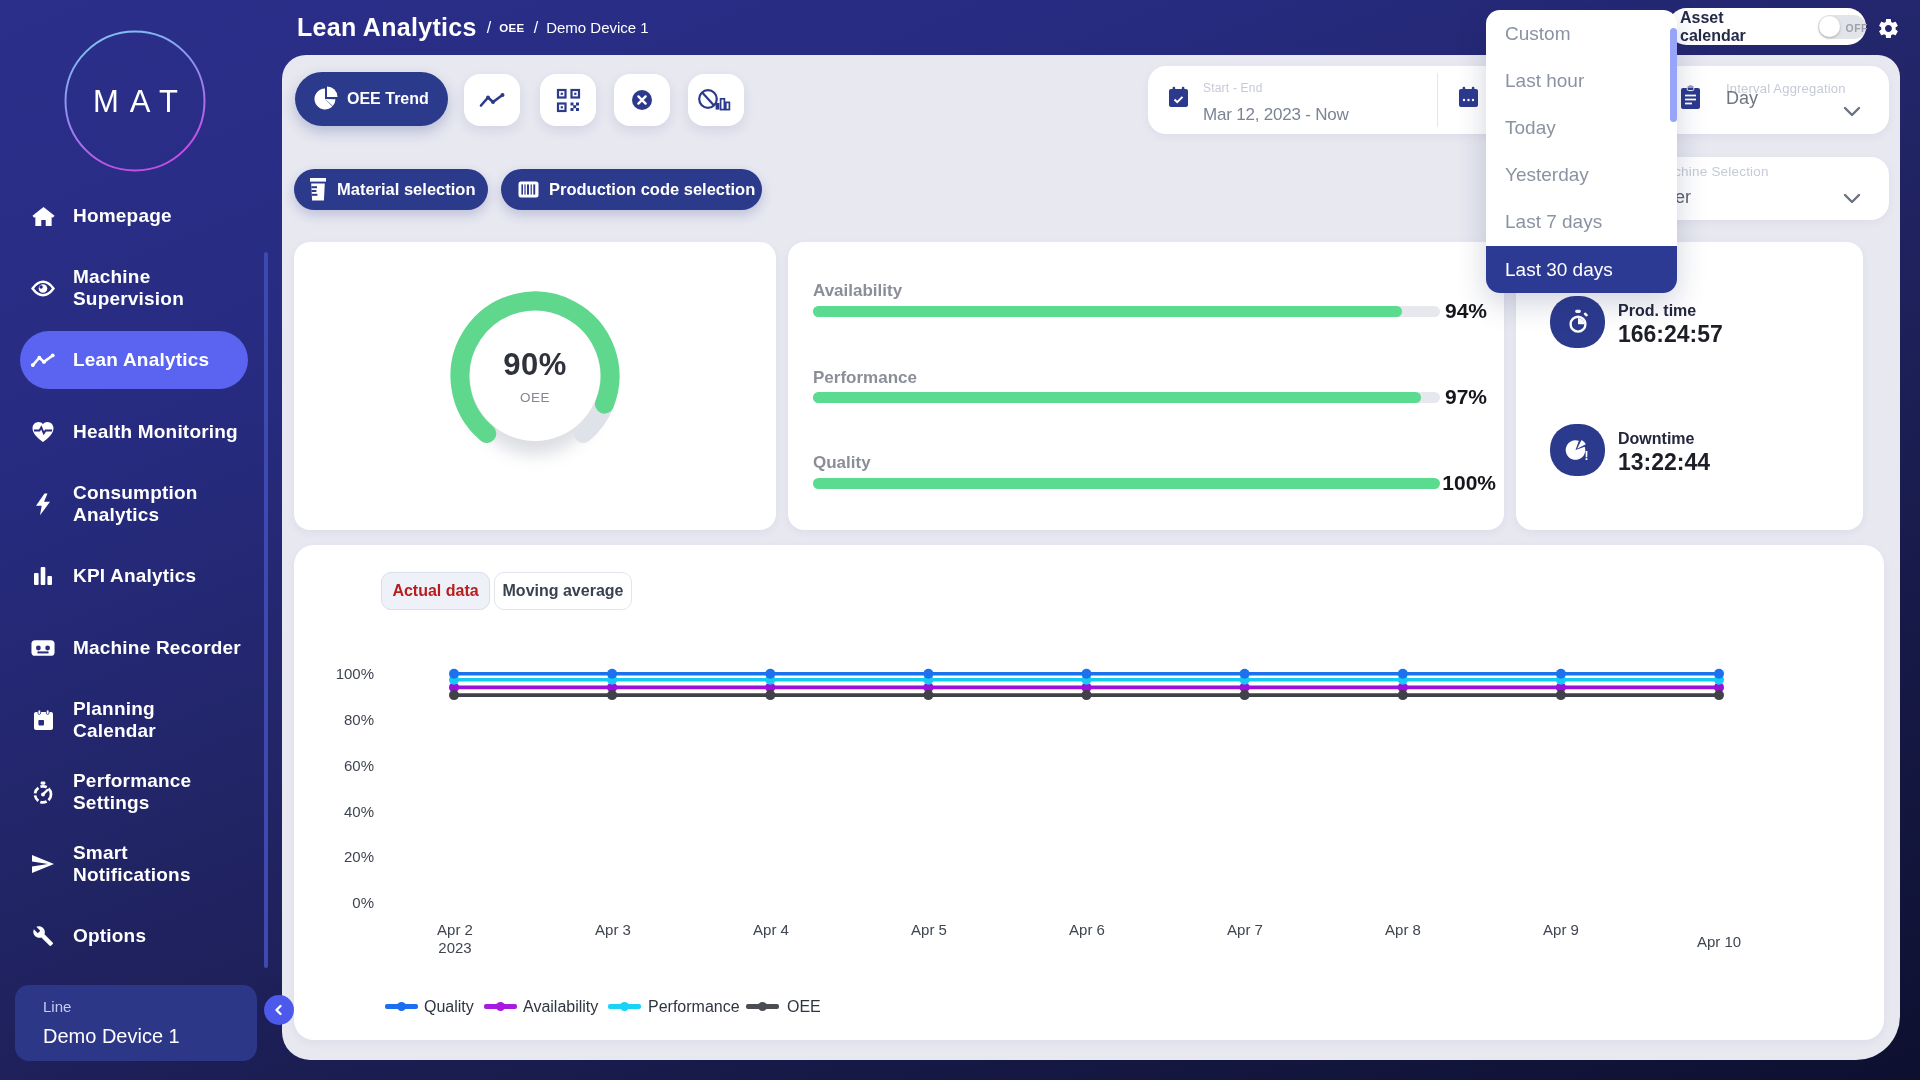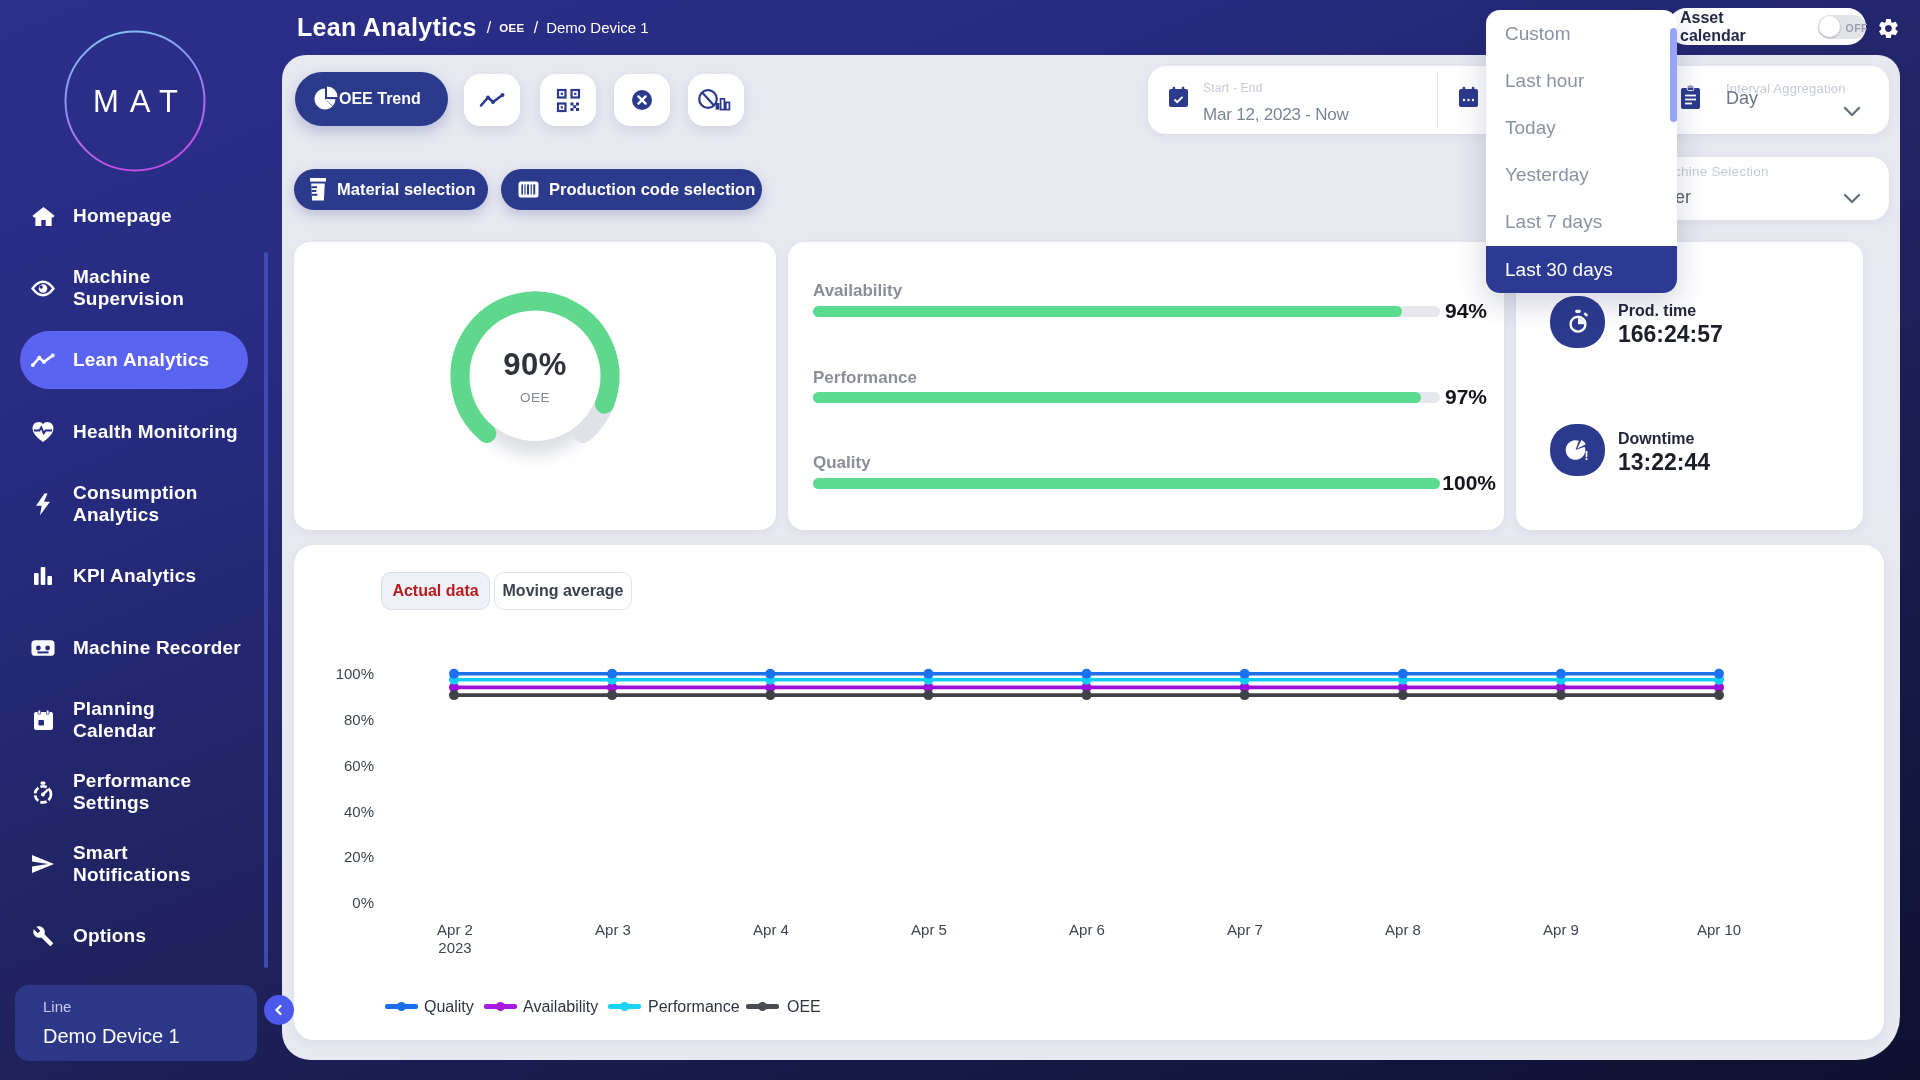--- a/index.html
+++ b/index.html
@@ -186,21 +186,21 @@
       <path fill="#fff" d="M19.4 13 c0.04-0.33 0.06-0.66 0.06-1 s-0.02-0.67-0.06-1 l2.1-1.6 c0.19-0.15 0.24-0.42 0.12-0.64 l-2-3.46 c-0.12-0.22-0.39-0.3-0.61-0.22 l-2.5 1 c-0.52-0.4-1.08-0.73-1.69-0.98 l-0.38-2.65 C14.4 2.18 14.2 2 13.95 2 h-4 c-0.25 0-0.45 0.18-0.49 0.42 l-0.38 2.68 c-0.61 0.25-1.17 0.59-1.69 0.98 l-2.5-1 c-0.22-0.08-0.49 0-0.61 0.22 l-2 3.46 c-0.12 0.22-0.07 0.49 0.12 0.64 L4.5 11 c-0.04 0.33-0.06 0.66-0.06 1 s0.02 0.67 0.06 1 l-2.1 1.6 c-0.19 0.15-0.24 0.42-0.12 0.64 l2 3.46 c0.12 0.22 0.39 0.3 0.61 0.22 l2.5-1 c0.52 0.4 1.08 0.73 1.69 0.98 l0.38 2.68 c0.04 0.24 0.24 0.42 0.49 0.42 h4 c0.25 0 0.45-0.18 0.49-0.42 l0.38-2.68 c0.61-0.25 1.17-0.59 1.69-0.98 l2.5 1 c0.22 0.08 0.49 0 0.61-0.22 l2-3.46 c0.12-0.22 0.07-0.49-0.12-0.64 L19.4 13 Z M11.95 15.6 c-1.98 0-3.6-1.62-3.6-3.6 s1.62-3.6 3.6-3.6 3.6 1.62 3.6 3.6 -1.62 3.6-3.6 3.6 Z"></path>
     </svg>
 </div>
 <div id="content"></div>
 <div class="navbtn" style="left:295px;top:72px;width:153px;height:54px;border-radius:27px;box-shadow:0 6px 14px rgba(44,58,140,0.25);">
   <svg style="margin-left:18px;flex:none;" width="26" height="26" viewBox="0 0 25 26">
       <path d="M11.5 13 L11.5 2.5 A10.5 10.5 0 1 0 18.92 20.42 Z" fill="#fff"></path>
       <path d="M11.5 13 L19.3 20.03 A10.5 10.5 0 0 0 21.99 13.37 Z" fill="#fff"></path>
       <path d="M11.5 13 L22 13 A10.5 10.5 0 0 0 11.5 2.5 Z" fill="#fff" transform="translate(2,-2)"></path>
     </svg>
-  <span style="font-size:16px;font-weight:bold;margin-left:0;letter-spacing:0;">OEE Trend</span>
+  <span style="font-size:16px;font-weight:bold;margin-left:8px;letter-spacing:0;">OEE Trend</span>
 </div>
 <div class="whitebtn" style="left:464px;top:74px;width:56px;height:52px;">
   <svg width="26" height="16" viewBox="0 0 26 16">
       <polyline points="2,13.5 9,5.5 14,10 23.5,3" fill="none" stroke="#2c3a8c" stroke-width="2.6" stroke-linecap="round" stroke-linejoin="round"></polyline>
       <circle cx="9" cy="5.5" r="2" fill="#2c3a8c"></circle>
       <circle cx="14" cy="10" r="2" fill="#2c3a8c"></circle>
       <circle cx="23.5" cy="3" r="2" fill="#2c3a8c"></circle>
     </svg>
 </div>
 <div class="whitebtn" style="left:540px;top:74px;width:56px;height:52px;">
@@ -415,21 +415,21 @@
       </g>
   </svg>
   <div class="xlab" style="left:111px;top:376px;">Apr 2<br>2023</div>
   <div class="xlab" style="left:269px;top:376px;">Apr 3</div>
   <div class="xlab" style="left:427px;top:376px;">Apr 4</div>
   <div class="xlab" style="left:585px;top:376px;">Apr 5</div>
   <div class="xlab" style="left:743px;top:376px;">Apr 6</div>
   <div class="xlab" style="left:901px;top:376px;">Apr 7</div>
   <div class="xlab" style="left:1059px;top:376px;">Apr 8</div>
   <div class="xlab" style="left:1217px;top:376px;">Apr 9</div>
-  <div class="xlab" style="left:1375px;top:376px;">Apr 10</div>
+  <div class="xlab" style="left:1375px;top:388px;">Apr 10</div>
   <div class="lgm" style="left:91px;background:#1b6ef0;"></div>
     <div class="lgd" style="left:103px;background:#1b6ef0;"></div>
     <div class="lgt" style="left:130px;">Quality</div>
   <div class="lgm" style="left:190px;background:#a81ae0;"></div>
     <div class="lgd" style="left:202px;background:#a81ae0;"></div>
     <div class="lgt" style="left:229px;">Availability</div>
   <div class="lgm" style="left:314px;background:#19d3f5;"></div>
     <div class="lgd" style="left:326px;background:#19d3f5;"></div>
     <div class="lgt" style="left:354px;">Performance</div>
   <div class="lgm" style="left:452px;background:#4a4d52;"></div>

